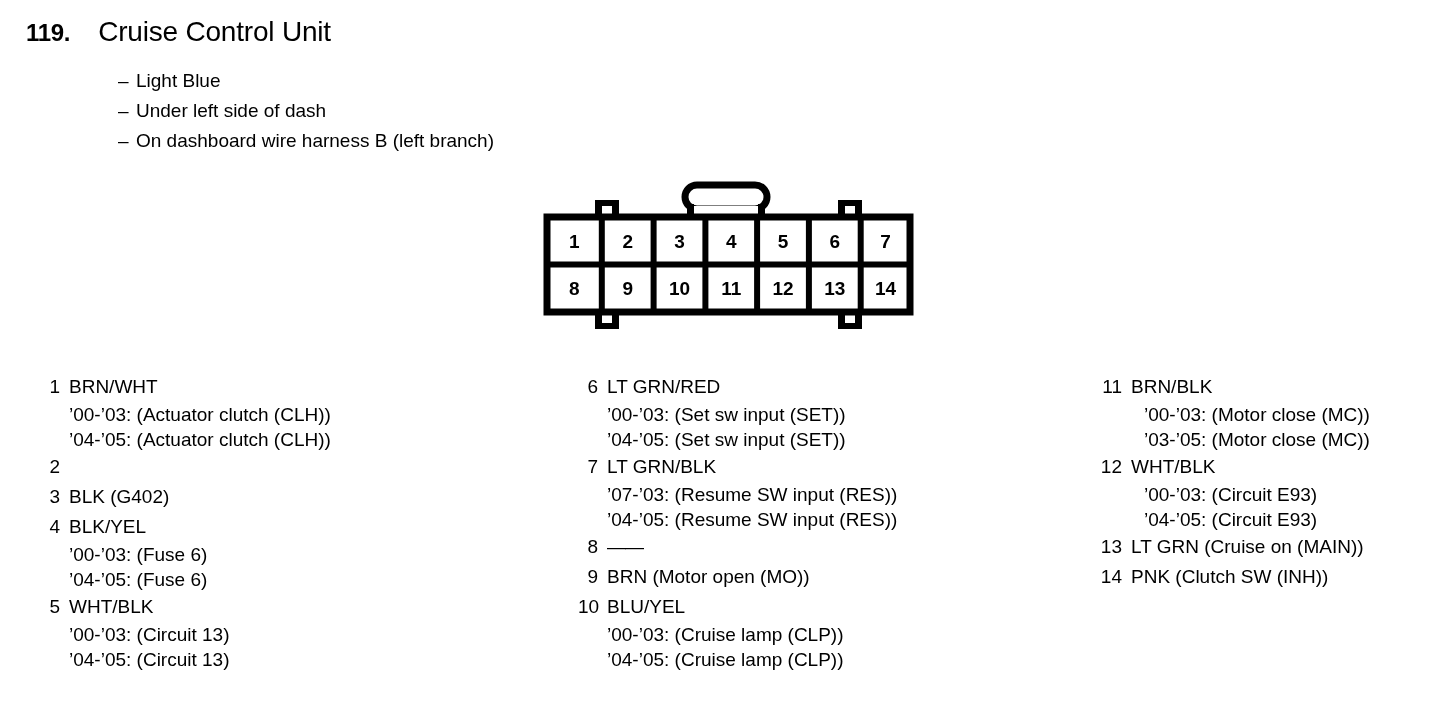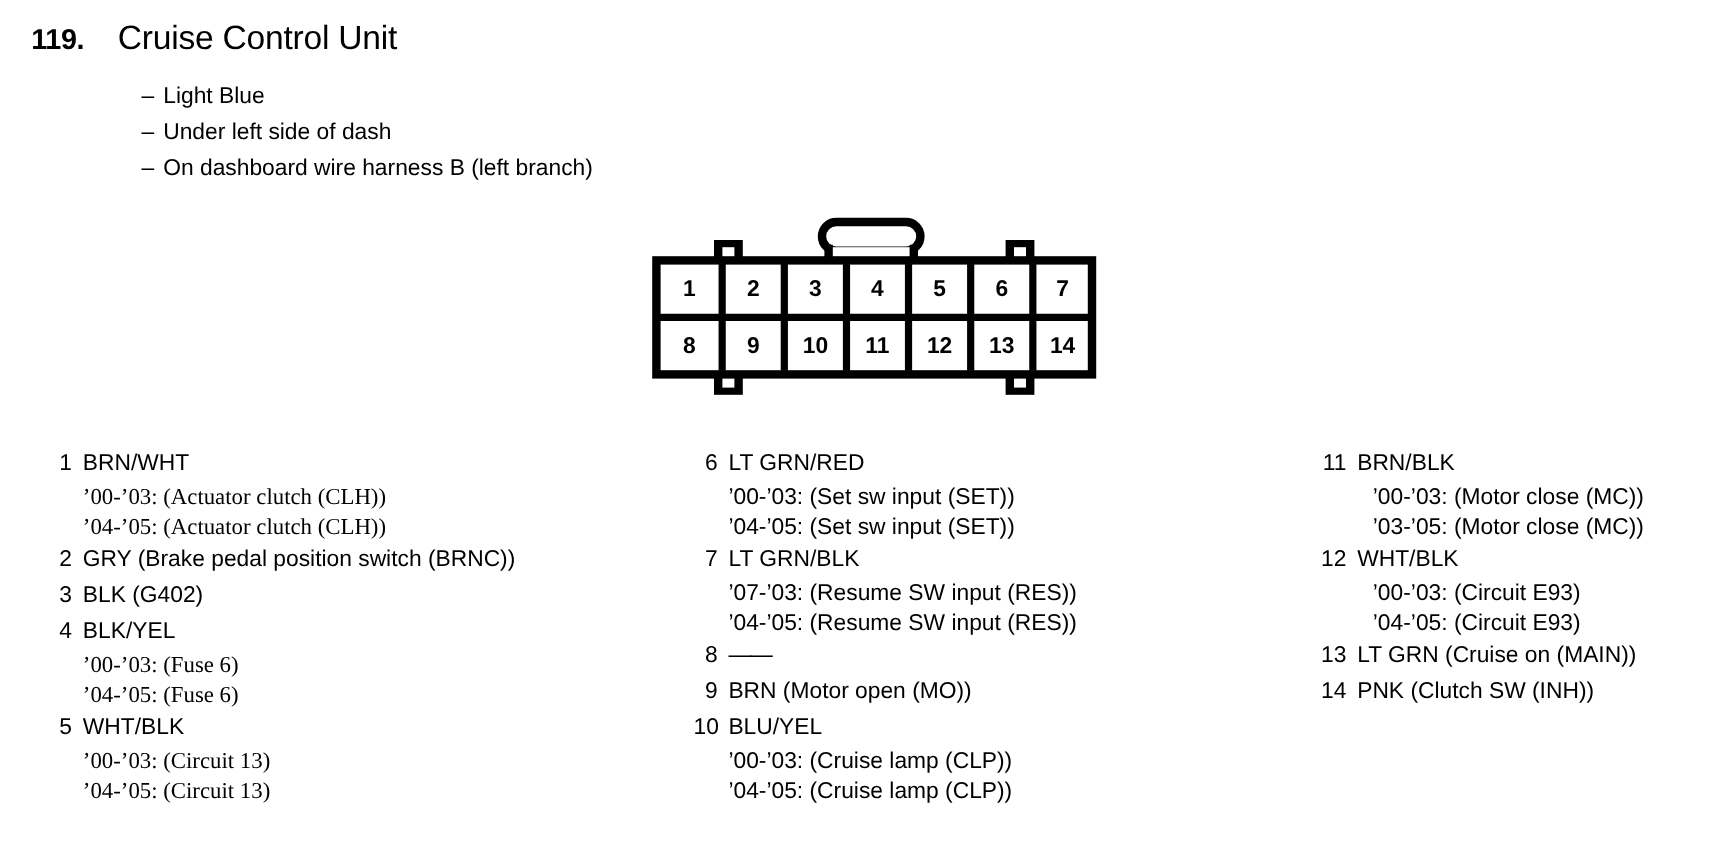--- a/index.html
+++ b/index.html
@@ -117,21 +117,21 @@
     margin-left: 9px;
   }
   .wire-text.dash {
     letter-spacing: -1px;
   }
   .sub-line {
     font-size: 19px;
     line-height: 25px;
     white-space: pre;
   }
-  .legend-col-1 .sub-line { margin-left: 25px; font-family: Liberation Serif, serif; }
+  .legend-col-1 .sub-line { margin-left: 25px; }
   .legend-col-2 .sub-line { margin-left: 29px; }
   .legend-col-3 .sub-line { margin-left: 46px; }
 </style>
 </head>
 <body>
 
 <div class="header">
   <span class="header-number">119.</span>
   <span class="header-title">Cruise Control Unit</span>
 </div>
@@ -210,21 +210,20 @@
         <div class="entry-main">
           <span class="pin-label">1</span>
           <span class="wire-text">BRN/WHT</span>
         </div>
         <div class="sub-line">’00-’03: (Actuator clutch (CLH))</div>
         <div class="sub-line">’04-’05: (Actuator clutch (CLH))</div>
       </div>
       <div class="entry">
         <div class="entry-main">
           <span class="pin-label">2</span>
-          <span class="wire-text">GRY (Brake pedal position switch (BRNC))</span>
         </div>
       </div>
       <div class="entry">
         <div class="entry-main">
           <span class="pin-label">3</span>
           <span class="wire-text">BLK (G402)</span>
         </div>
       </div>
       <div class="entry">
         <div class="entry-main">

